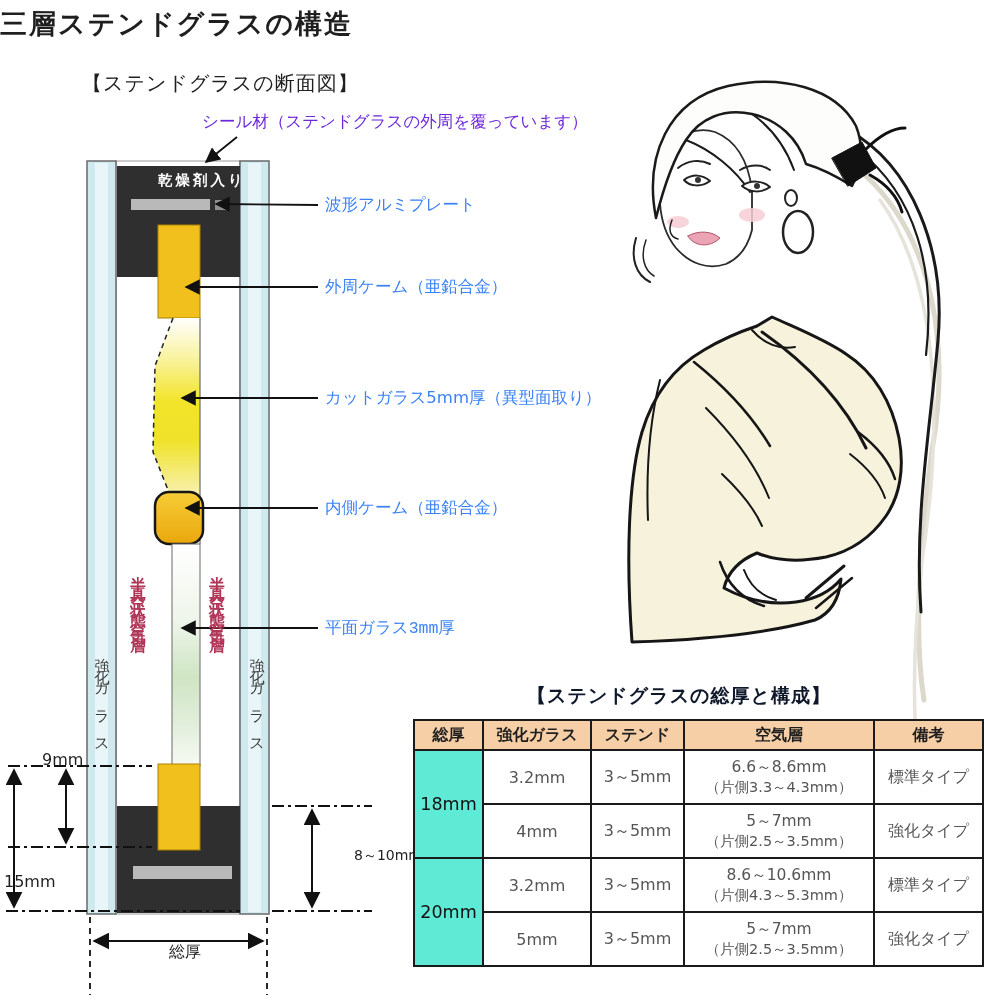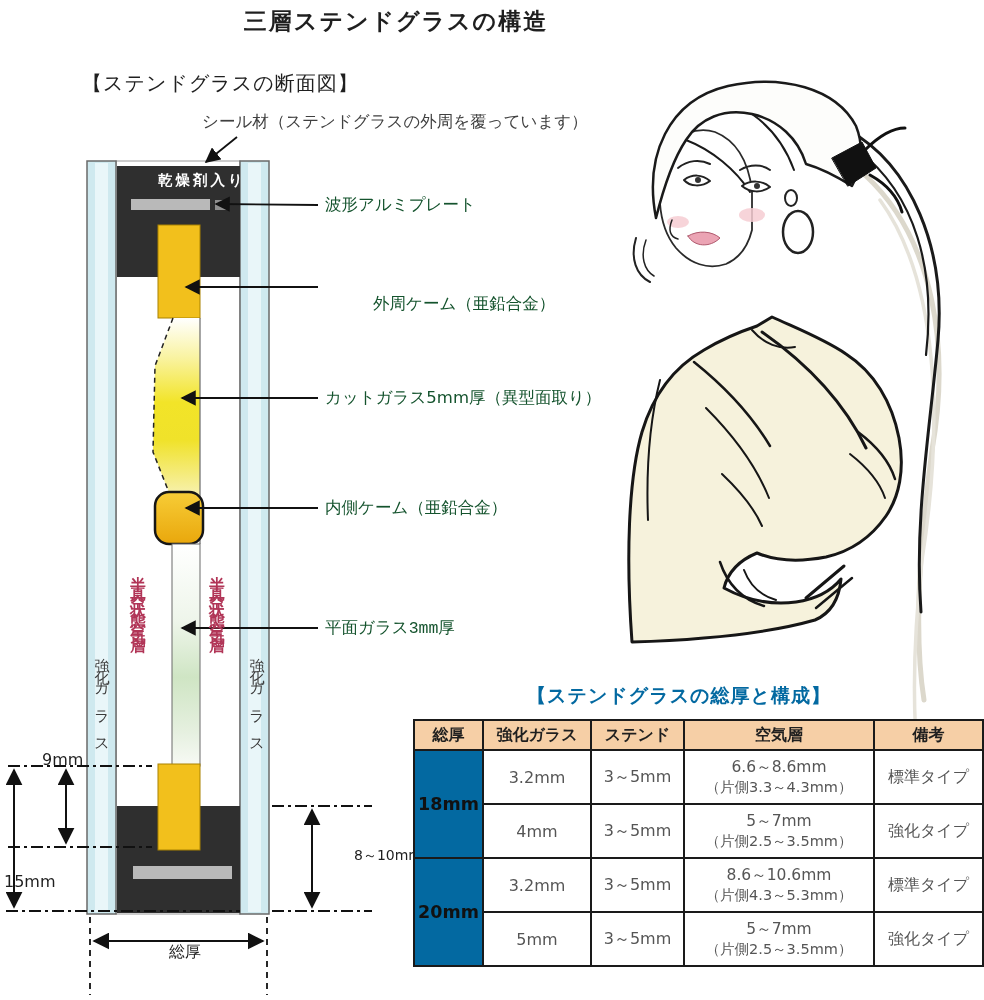--- a/index.html
+++ b/index.html
@@ -3,56 +3,56 @@
 <meta charset="utf-8">
 <style>
   html,body{margin:0;padding:0;}
   body{
     width:984px;height:1000px;position:relative;background:#ffffff;
     font-family:"DejaVu Sans","Liberation Sans",sans-serif;
     overflow:hidden;color:#1f1f1f;
   }
   .abs{position:absolute;}
   #bg-svg{position:absolute;left:0;top:0;width:984px;height:1000px;}
-  #title{top:6px;left:0;width:792px;text-align:center;font-size:23px;
+  #title{top:6px;left:0;width:792px;text-align:left;font-size:27px;
          font-weight:600;letter-spacing:2px;color:#1f1f1f;}
   #section-heading{top:70px;left:82px;font-size:20px;font-weight:400;
          letter-spacing:1px;color:#1f1f1f;white-space:nowrap;}
-  #seal-label{top:111px;left:202px;font-size:16.5px;color:#404040;white-space:nowrap;text-align:center;}
+  #seal-label{top:111px;left:202px;font-size:16.5px;color:#6d28d9;white-space:nowrap;text-align:center;}
   #desiccant-label{top:171px;left:134px;color:#ffffff;font-size:14.5px;
          font-weight:700;letter-spacing:3px;white-space:nowrap;margin-left:24px;}
-  .dlabel{font-size:16.5px;color:#14532d;white-space:nowrap;}
+  .dlabel{font-size:16.5px;color:#3b82f6;white-space:nowrap;}
   #lbl-plate{top:194px;left:325px;}
-  #lbl-outer-came{top:293px;left:325px;margin-left:48px;}
+  #lbl-outer-came{top:276px;left:325px;}
   #lbl-cut-glass{top:387px;left:325px;}
   #lbl-inner-came{top:497px;left:325px;}
   #lbl-flat-glass{top:617px;left:325px;font-family:Liberation Mono, monospace;}
   .vtext{writing-mode:vertical-rl;text-orientation:upright;white-space:nowrap;}
   .tempered-txt{color:#3a3a3a;font-size:15px;letter-spacing:12px;}
   #tempered-left{top:646px;left:92px;}
   #tempered-right{top:646px;left:247px;}
   .air-txt{color:#b13557;font-size:15.5px;font-weight:700;letter-spacing:9px;}
   #air-left{top:563px;left:127px;}
   #air-right{top:563px;left:206px;}
   .dim{font-size:16px;color:#1f1f1f;white-space:nowrap;}
   #dim-9{top:750px;left:18px;margin-left:24px;}
   #dim-15{top:872px;left:4px;}
   #dim-810{top:847px;left:314px;font-size:14px;padding-left:40px;}
   #dim-total-1{top:942px;left:150px;width:70px;text-align:center;}
   #dim-total-2{top:1020px;left:115px;width:140px;text-align:center;}
   #table-heading{top:683px;left:527px;font-size:19px;font-weight:700;
-         letter-spacing:1px;color:#0369a1;white-space:nowrap;}
+         letter-spacing:1px;color:#0f172a;white-space:nowrap;}
   #spec-table{position:absolute;left:413px;top:719px;border-collapse:collapse;
          table-layout:fixed;}
   #spec-table th,#spec-table td{border:2px solid #1a1a1a;text-align:center;
          vertical-align:middle;padding:0;}
   #spec-table th{background:#f6cfa6;font-size:16px;font-weight:700;color:#1f1f1f;
          height:28px;}
   #spec-table td{font-size:16px;color:#555;height:52px;background:#ffffff;}
-  #spec-table td.total-cell{background:#0369a1;font-weight:700;font-size:17.5px;
+  #spec-table td.total-cell{background:#5eead4;font-weight:400;font-size:17.5px;
          color:#111;}
   .air-main{display:block;font-size:15.5px;line-height:1.25;}
   .air-side{display:block;font-size:14.5px;line-height:1.25;}
 </style>
 </head>
 <body>
 
 <svg id="bg-svg" viewBox="0 0 984 1000" xmlns="http://www.w3.org/2000/svg">
   <defs>
     <marker id="arr" viewBox="0 0 10 10" refX="9" refY="5" markerWidth="8.5" markerHeight="8.5" orient="auto-start-reverse">

